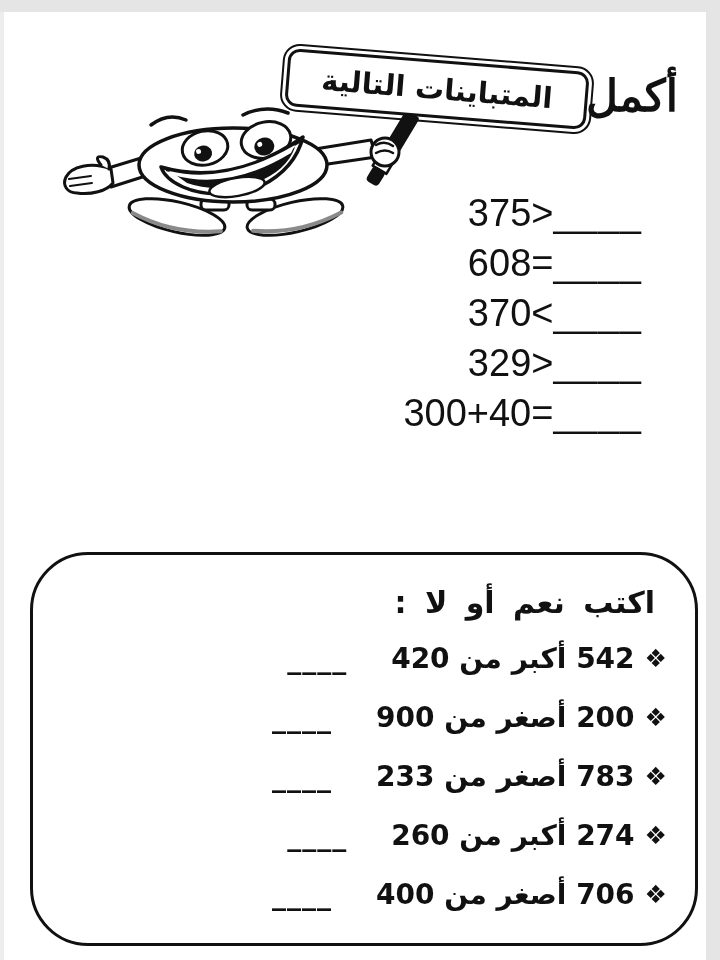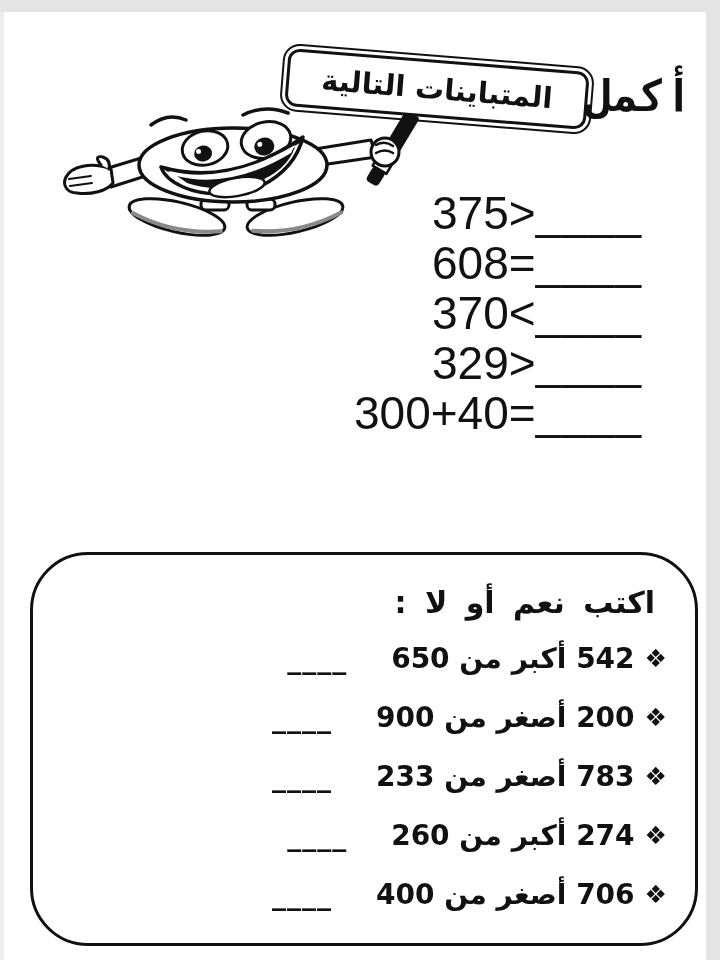--- a/index.html
+++ b/index.html
@@ -19,30 +19,30 @@
     border:3px solid #111;border-radius:12px;outline:2px solid #111;outline-offset:3px;
     transform:rotate(4.6deg);display:flex;align-items:center;justify-content:center;
     background:#fff;z-index:3;
   }
   .banner-text{
     font-weight:bold;font-size:29px;white-space:nowrap;direction:rtl;
     font-family:"DejaVu Sans",sans-serif;
   }
   .lead-word{
     position:absolute;left:586px;top:70px;font-size:44px;font-weight:bold;
-    direction:rtl;z-index:4;font-family:Liberation Mono, monospace;
+    direction:rtl;z-index:4;font-family:Liberation Sans, sans-serif;
   }
 
   
   .mascot{position:absolute;left:55px;top:103px;width:370px;height:145px;z-index:2;}
 
   
   .ineq-list{
     position:absolute;top:188px;right:78px;text-align:right;
-    font-family:"Liberation Sans",sans-serif;font-size:46px;line-height:50px;
+    font-family:"Liberation Sans",sans-serif;font-size:38px;line-height:50px;
     direction:ltr;
   }
   .ineq-line{white-space:nowrap;}
   .ineq-line .blank{letter-spacing:1px;}
 
   
   .yesno-box{
     position:absolute;left:30px;top:552px;width:662px;height:388px;
     border:3px solid #111;border-radius:58px;background:#fff;
   }
@@ -138,21 +138,21 @@
     <div class="ineq-line"><span>329&gt;</span><span class="blank">____</span></div>
     <div class="ineq-line"><span>300+40=</span><span class="blank">____</span></div>
   </div>
 
   <div class="yesno-box">
     <div class="yesno-header">اكتب نعم أو  لا :</div>
     <div class="yesno-rows">
 
       <div class="yesno-row">
         <span class="bullet">❖</span>
-        <span class="row-text">542  أكبر من 650</span>
+        <span class="row-text">542  أكبر من 420</span>
         <span class="row-blank">____</span>
       </div>
 
       <div class="yesno-row">
         <span class="bullet">❖</span>
         <span class="row-text">200 أصغر من  900</span>
         <span class="row-blank">____</span>
       </div>
 
       <div class="yesno-row">

